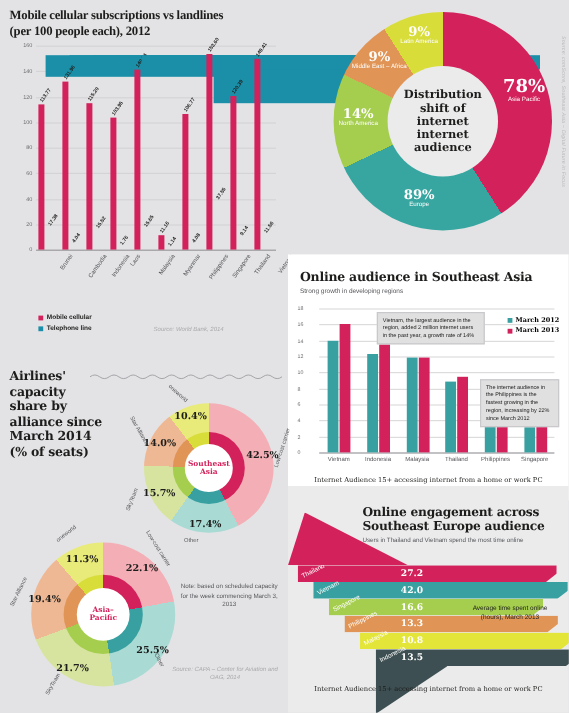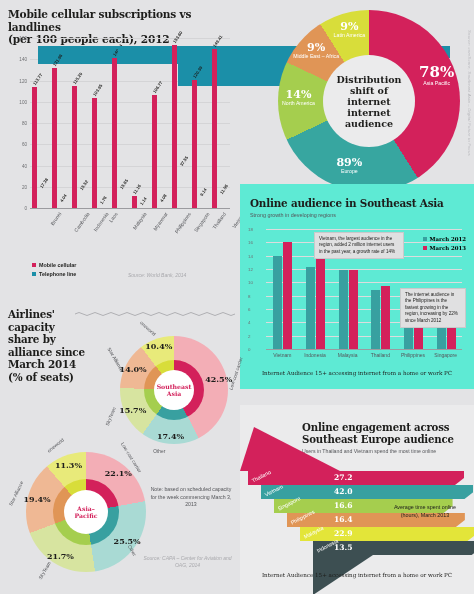--- a/index.html
+++ b/index.html
@@ -18,21 +18,21 @@
     font-family: "DejaVu Serif", serif;
     font-weight: bold;
     color: #1d1d1b;
     letter-spacing: -0.2px;
   }
   .sub { color: #55565a; }
   .src { color: #a9a9ad; font-style: italic; font-size: 5px; }
 
   
   #p1 { left: 0; top: 0; width: 240px; height: 300px; }
-  #p1 .t { left: 8px; top: 8px; position: absolute; font-size: 10.6px; line-height: 12.5px; width: 232px; }
+  #p1 .t { left: 8px; top: 8px; position: absolute; font-size: 10.6px; line-height: 12.5px; width: 232px; font-family: Liberation Serif, serif; }
   #p1 .plot { position: absolute; left: 30px; top: 38px; width: 200px; height: 170px; }
   #p1 .yaxis { position: absolute; left: 0; top: 38px; width: 30px; height: 170px; }
   #p1 .ytick { position: absolute; right: 3px; font-size: 4.6px; color: #6d6e71; transform: translateY(-50%); }
   .grp { position: absolute; bottom: 0; width: 20px; }
   .bar { position: absolute; bottom: 0; }
   .bar.m { left: 2px; width: 5px; background: #d3215b; }
   .bar.t { left: 8.5px; width: 5px; background: #1b8fa8; }
   .vlab {
     position: absolute; font-size: 4.3px; font-weight: bold; color: #1d1d1b;
     transform: rotate(-55deg); transform-origin: left bottom; white-space: nowrap;
@@ -52,21 +52,21 @@
   .donut-hole { position: absolute; border-radius: 50%; background: #ebebec; display: flex; align-items: center; justify-content: center; text-align: center; }
   #p2 .center-txt { font-family: "DejaVu Serif", serif; font-weight: bold; font-size: 9.5px; line-height: 11px; color: #1d1d1b; }
   .pie-lab { position: absolute; text-align: center; color: #fff; }
   .pie-lab .pct { font-family: "DejaVu Serif", serif; font-weight: bold; font-size: 15px; display: block; line-height: 15px; }
   .pie-lab .pct.sm { font-size: 11px; line-height: 11px; }
   .pie-lab .nm { font-size: 5.2px; display: block; line-height: 6px; }
   #p2 .side { position: absolute; right: 2px; top: 30px; writing-mode: vertical-rl;
      font-size: 4.3px; color: #b9b9bd; font-style: italic; letter-spacing: .2px; }
 
   
-  #p3 { left: 240px; top: 184px; width: 234px; height: 205px; background: #5eead4; }
+  #p3 { left: 240px; top: 212px; width: 234px; height: 205px; background: #ffffff; }
   #p3 .t { position: absolute; left: 10px; top: 13px; font-size: 10.4px; }
   #p3 .st { position: absolute; left: 10px; top: 28px; font-size: 5.4px; }
   #p3 .plot { position: absolute; left: 26px; top: 45px; width: 196px; height: 120px; }
   #p3 .ytick { position: absolute; right: 2px; font-size: 4.4px; color: #6d6e71; transform: translateY(-50%); }
   #p3 .gl { position: absolute; left: 0; width: 196px; height: 1px; background: #dcdcdd; }
   .b3 { position: absolute; bottom: 0; }
   .b3.a { background: #38a0a0; }
   .b3.b { background: #d3215b; }
   #p3 .cn { position: absolute; font-size: 5px; color: #55565a; text-align: center; white-space: nowrap; }
   #p3 .foot { position: absolute; left: 0; top: 186px; width: 234px; text-align: center; font-family: "DejaVu Serif", serif; font-size: 5.6px; color: #1d1d1b; }
@@ -311,21 +311,21 @@
       <path d="M0 3 q4 -3 8 0 t8 0 t8 0 t8 0 t8 0 t8 0 t8 0 t8 0 t8 0 t8 0 t8 0 t8 0 t8 0 t8 0 t8 0 t8 0 t8 0 t8 0 t8 0 t8 0" fill="none" stroke="#9a9a9e" stroke-width="0.7"></path>
     </svg>
     <div class="donut-wrap" id="p4a" style="left:120px;top:36px;width:108px;height:108px;">
         <div class="donut" style="left:0;top:0;width:108px;height:108px;background:conic-gradient(from 0deg,#f3aeb6 0.00deg 153.00deg,#a9dad4 153.00deg 215.64deg,#d7e4a0 215.64deg 272.16deg,#efb894 272.16deg 322.56deg,#e8ea7a 322.56deg 360.00deg);"></div>
         <div class="donut" style="left:24px;top:24px;width:60px;height:60px;background:conic-gradient(from 0deg,#d3215b 0.00deg 153.00deg,#38a0a0 153.00deg 215.64deg,#a5ce4e 215.64deg 272.16deg,#e09556 272.16deg 322.56deg,#d8dd3a 322.56deg 360.00deg);"></div>
         <div class="ring-center" style="left:34px;top:34px;width:40px;height:40px;background:#fff;">
           <div>Southeast<br>Asia</div>
         </div>
         <div class="lab-dark" style="left:84.72901633829312px;top:38.261513262628355px;width:28px;text-align:center;">42.5%</div>
         <div class="lab-rot" style="left:99.25930498505363px;top:35.29294207707796px;transform:rotate(-72deg);">Low-cost carrier</div>
-        <div class="lab-dark" style="left:36.53496694571511px;top:94.86930941198824px;width:28px;text-align:center;">17.4%</div>
+        <div class="lab-dark" style="left:36.53496694571511px;top:94.86930941198824px;width:28px;text-align:right;">17.4%</div>
         <div class="lab-rot" style="left:33.25441125174026px;top:112.82101071641867px;transform:rotate(0deg);">Other</div>
         <div class="lab-dark" style="left:-1.3092684849883156px;top:69.23720181337211px;width:28px;text-align:center;">15.7%</div>
         <div class="lab-rot" style="left:-18.57573727291878px;top:77.71616770092267px;transform:rotate(-68deg);">SkyTeam</div>
         <div class="lab-dark" style="left:-0.854276645423063px;top:27.8593264114116px;width:28px;text-align:center;">14.0%</div>
         <div class="lab-rot" style="left:-17.952596275253327px;top:21.046468780846322px;transform:rotate(60deg);">Star Alliance</div>
         <div class="lab-dark" style="left:25.236593948868347px;top:5.433477970241768px;width:28px;text-align:left;">10.4%</div>
         <div class="lab-rot" style="left:17.780552582145788px;top:-9.667193214668885px;transform:rotate(42deg);">oneworld</div>
       </div>
     <div class="donut-wrap" id="p4b" style="left:26px;top:152px;width:120px;height:120px;">
         <div class="donut" style="left:0;top:0;width:120px;height:120px;background:conic-gradient(from 0deg,#f3aeb6 0.00deg 79.56deg,#a9dad4 79.56deg 171.36deg,#d7e4a0 171.36deg 249.48deg,#efb894 249.48deg 319.32deg,#e8ea7a 319.32deg 360.00deg);"></div>
@@ -365,26 +365,26 @@
           <div class="fn-val" style="left: 73px;">42.0</div>
         </div>
         <div class="fn-name" style="left:25px;top:87px;position:absolute;">Vietnam</div>
         <div class="fn-row" style="left:34px;top:94px;width:178.58823529411765px;">
           <div style="position:absolute;inset:0;background:#a5ce4e;clip-path:polygon(0 0,100% 0,100% 50%,calc(100% - 9px) 100%,0 100%);"></div>
           <div class="fn-val" style="left: 60px;">16.6</div>
         </div>
         <div class="fn-name" style="left:38px;top:101px;position:absolute;">Singapore</div>
         <div class="fn-row" style="left:47px;top:108px;width:177.88235294117646px;">
           <div style="position:absolute;inset:0;background:#e09556;clip-path:polygon(0 0,100% 0,100% 50%,calc(100% - 9px) 100%,0 100%);"></div>
-          <div class="fn-val" style="left: 47px;">16.4</div>
+          <div class="fn-val" style="left: 47px;">13.3</div>
         </div>
         <div class="fn-name" style="left:51px;top:115px;position:absolute;">Philippines</div>
         <div class="fn-row" style="left:60px;top:122px;width:176.47058823529412px;">
           <div style="position:absolute;inset:0;background:#e3e539;clip-path:polygon(0 0,100% 0,100% 50%,calc(100% - 9px) 100%,0 100%);"></div>
-          <div class="fn-val" style="left: 34px;">22.9</div>
+          <div class="fn-val" style="left: 34px;">10.8</div>
         </div>
         <div class="fn-name" style="left:64px;top:129px;position:absolute;">Malaysia</div>
         <div class="fn-row" style="left:73px;top:136px;width:167.64705882352942px;">
           <div style="position:absolute;inset:0;background:#3d4f52;clip-path:polygon(0 0,100% 0,100% 50%,calc(100% - 9px) 100%,0 100%);"></div>
           <div class="fn-val" style="left: 21px;">13.5</div>
         </div>
         <div class="fn-name" style="left:77px;top:143px;position:absolute;">Indonesia</div>
         <div style="position:absolute;left:0;top:22px;width:100px;height:44px;background:#d3215b;clip-path:polygon(14px 0,100% 100%,0 100%);"></div>
         <div style="position:absolute;left:73px;top:150px;width:60px;height:40px;background:#3d4f52;clip-path:polygon(0 0,100% 0,0 100%);"></div>
       </div>

